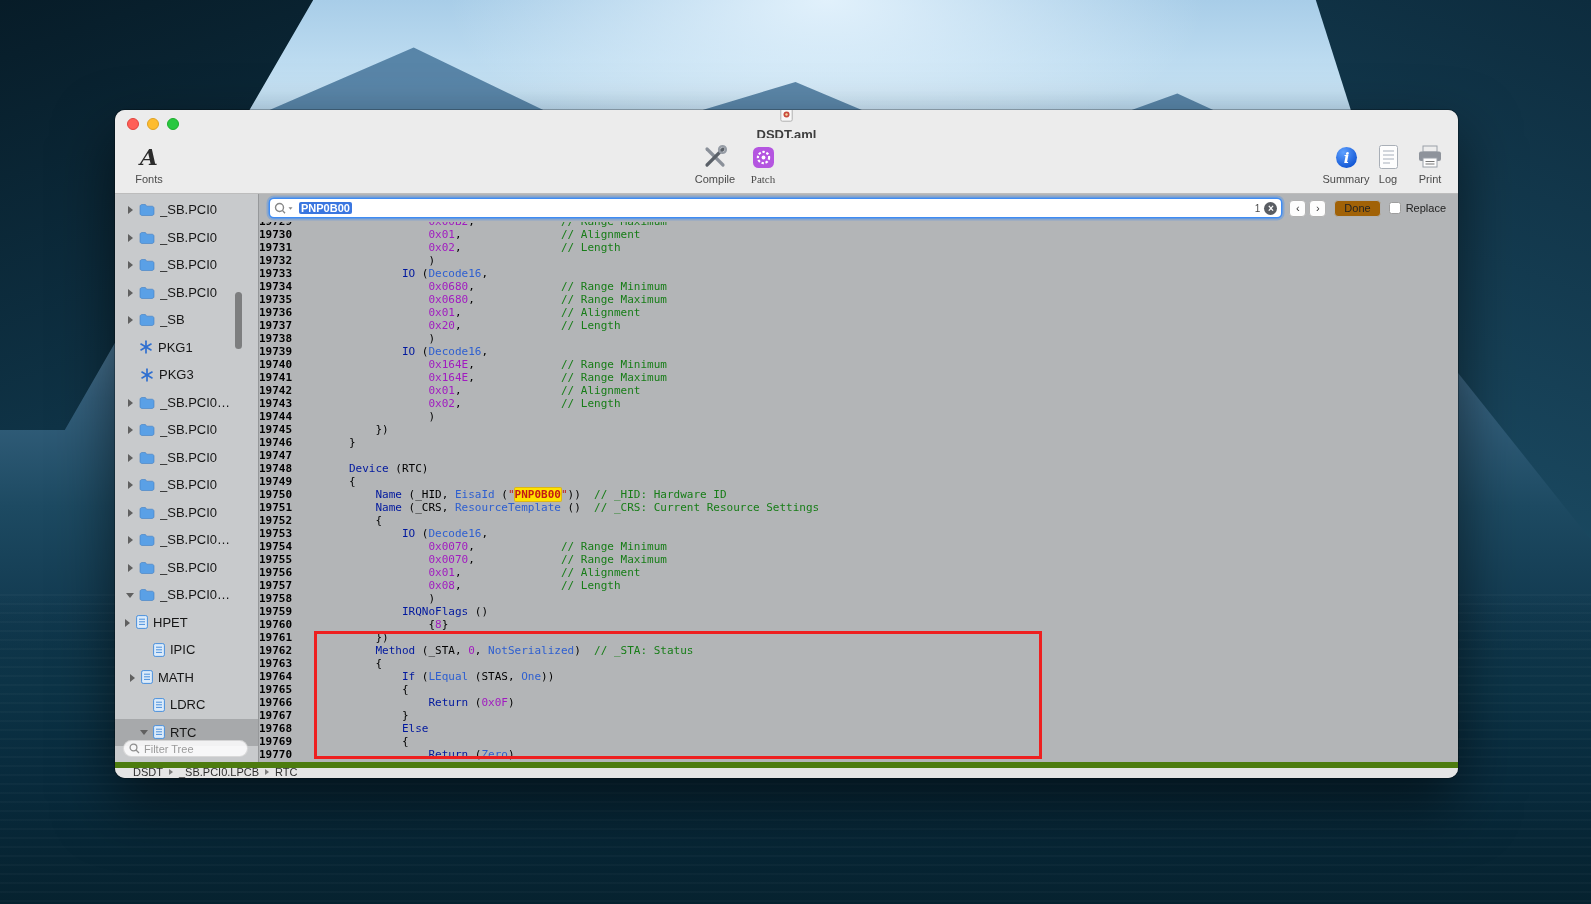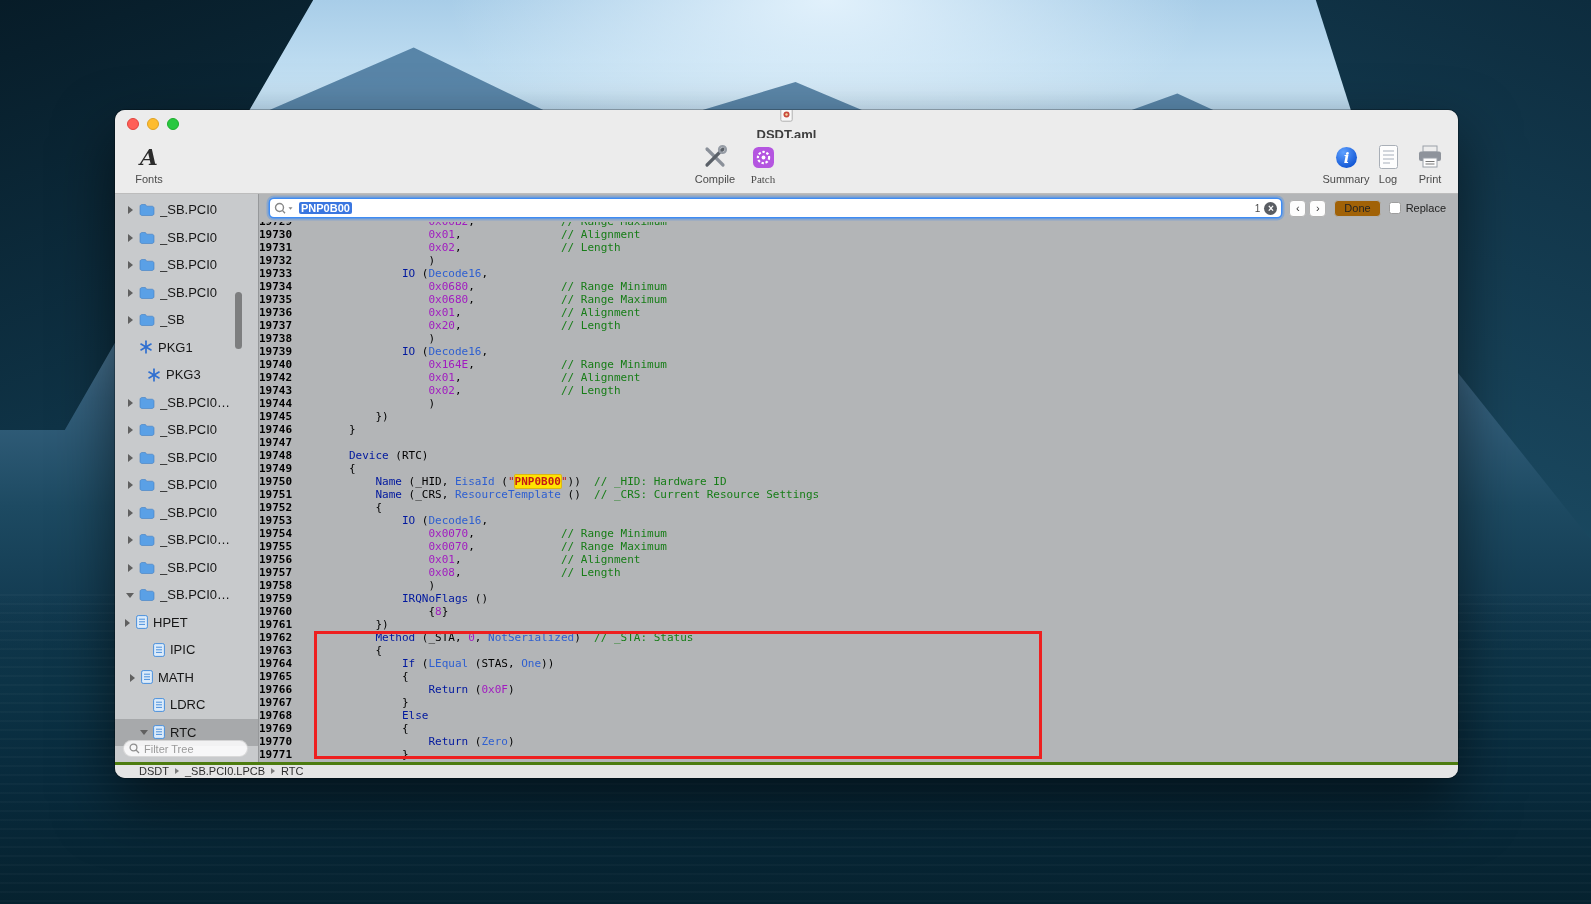--- a/index.html
+++ b/index.html
@@ -100,22 +100,22 @@
   .tok-k { color:var(--kw);}
   .tok-t { color:var(--type);}
   .tok-n { color:var(--num);}
   .tok-c { color:var(--comment);}
   .tok-str { color:var(--string);}
   .tok-hl { background:var(--find_highlight); color:var(--string); box-shadow:0 0 0 1px rgba(226,183,0,.9); border-radius:1px; font-weight:bold;}
   .annotation-rect { position:absolute; left:55px; top:409px; width:728px; height:128px;
     border:3px solid var(--annotation); pointer-events:none;}
 
   
-  .statusbar { height:16px; flex:none; background:#e5e5e5; border-top:3px solid #4d7c0f;
-    display:flex; align-items:flex-start; padding-left:24px; font-size:11px; color:#2e2e2e;}
+  .statusbar { height:16px; flex:none; background:#e5e5e5; border-top:6px solid #4d7c0f;
+    display:flex; align-items:flex-end; padding-left:18px; font-size:11px; color:#2e2e2e;}
   #breadcrumb { display:flex; align-items:center; gap:6px;}
   .bc-sep { width:0; height:0; border-left:4px solid #7c7c7c; border-top:3px solid transparent; border-bottom:3px solid transparent;}
 </style>
 </head>
 <body>
 
 <div class="desktop">
   <div class="sky-glow"></div>
   <div class="m-far"></div>
   <div class="m-dark-left"></div>
@@ -267,21 +267,21 @@
               <svg width="14" height="14" viewBox="0 0 14 14">
                 <g stroke="#2f6fd0" stroke-width="1.7" stroke-linecap="round">
                   <line x1="7" y1="1.2" x2="7" y2="12.8"></line>
                   <line x1="2" y1="4.1" x2="12" y2="9.9"></line>
                   <line x1="12" y1="4.1" x2="2" y2="9.9"></line>
                 </g>
               </svg>
             </span>
             <span class="tlabel">PKG1</span>
           </div>
-          <div class="tree-row" style="padding-left: 18px;">
+          <div class="tree-row" style="padding-left: 11px;">
             <span class="chev "></span>
             <span class="ticon">
               <svg width="14" height="14" viewBox="0 0 14 14">
                 <g stroke="#2f6fd0" stroke-width="1.7" stroke-linecap="round">
                   <line x1="7" y1="1.2" x2="7" y2="12.8"></line>
                   <line x1="2" y1="4.1" x2="12" y2="9.9"></line>
                   <line x1="12" y1="4.1" x2="2" y2="9.9"></line>
                 </g>
               </svg>
             </span>
@@ -465,20 +465,21 @@
             <div class="code-line"><span class="lnum">19731</span><span class="ltext"><span class="tok-p">                    </span><span class="tok-n">0x02</span><span class="tok-p">,               </span><span class="tok-c">// Length</span></span></div>
             <div class="code-line"><span class="lnum">19732</span><span class="ltext"><span class="tok-p">                    )</span></span></div>
             <div class="code-line"><span class="lnum">19733</span><span class="ltext"><span class="tok-p">                </span><span class="tok-k">IO</span><span class="tok-p"> (</span><span class="tok-t">Decode16</span><span class="tok-p">,</span></span></div>
             <div class="code-line"><span class="lnum">19734</span><span class="ltext"><span class="tok-p">                    </span><span class="tok-n">0x0680</span><span class="tok-p">,             </span><span class="tok-c">// Range Minimum</span></span></div>
             <div class="code-line"><span class="lnum">19735</span><span class="ltext"><span class="tok-p">                    </span><span class="tok-n">0x0680</span><span class="tok-p">,             </span><span class="tok-c">// Range Maximum</span></span></div>
             <div class="code-line"><span class="lnum">19736</span><span class="ltext"><span class="tok-p">                    </span><span class="tok-n">0x01</span><span class="tok-p">,               </span><span class="tok-c">// Alignment</span></span></div>
             <div class="code-line"><span class="lnum">19737</span><span class="ltext"><span class="tok-p">                    </span><span class="tok-n">0x20</span><span class="tok-p">,               </span><span class="tok-c">// Length</span></span></div>
             <div class="code-line"><span class="lnum">19738</span><span class="ltext"><span class="tok-p">                    )</span></span></div>
             <div class="code-line"><span class="lnum">19739</span><span class="ltext"><span class="tok-p">                </span><span class="tok-k">IO</span><span class="tok-p"> (</span><span class="tok-t">Decode16</span><span class="tok-p">,</span></span></div>
             <div class="code-line"><span class="lnum">19740</span><span class="ltext"><span class="tok-p">                    </span><span class="tok-n">0x164E</span><span class="tok-p">,             </span><span class="tok-c">// Range Minimum</span></span></div>
+            <div class="code-line"><span class="lnum">19741</span><span class="ltext"><span class="tok-p">                    </span><span class="tok-n">0x164E</span><span class="tok-p">,             </span><span class="tok-c">// Range Maximum</span></span></div>
             <div class="code-line"><span class="lnum">19742</span><span class="ltext"><span class="tok-p">                    </span><span class="tok-n">0x01</span><span class="tok-p">,               </span><span class="tok-c">// Alignment</span></span></div>
             <div class="code-line"><span class="lnum">19743</span><span class="ltext"><span class="tok-p">                    </span><span class="tok-n">0x02</span><span class="tok-p">,               </span><span class="tok-c">// Length</span></span></div>
             <div class="code-line"><span class="lnum">19744</span><span class="ltext"><span class="tok-p">                    )</span></span></div>
             <div class="code-line"><span class="lnum">19745</span><span class="ltext"><span class="tok-p">            })</span></span></div>
             <div class="code-line"><span class="lnum">19746</span><span class="ltext"><span class="tok-p">        }</span></span></div>
             <div class="code-line"><span class="lnum">19747</span><span class="ltext"><span class="tok-p"></span></span></div>
             <div class="code-line"><span class="lnum">19748</span><span class="ltext"><span class="tok-p">        </span><span class="tok-k">Device</span><span class="tok-p"> (RTC)</span></span></div>
             <div class="code-line"><span class="lnum">19749</span><span class="ltext"><span class="tok-p">        {</span></span></div>
             <div class="code-line"><span class="lnum">19750</span><span class="ltext"><span class="tok-p">            </span><span class="tok-k">Name</span><span class="tok-p"> (_HID, </span><span class="tok-t">EisaId</span><span class="tok-p"> (</span><span class="tok-str">"</span><span class="tok-hl">PNP0B00</span><span class="tok-str">"</span><span class="tok-p">))  </span><span class="tok-c">// _HID: Hardware ID</span></span></div>
             <div class="code-line"><span class="lnum">19751</span><span class="ltext"><span class="tok-p">            </span><span class="tok-k">Name</span><span class="tok-p"> (_CRS, </span><span class="tok-t">ResourceTemplate</span><span class="tok-p"> ()  </span><span class="tok-c">// _CRS: Current Resource Settings</span></span></div>

